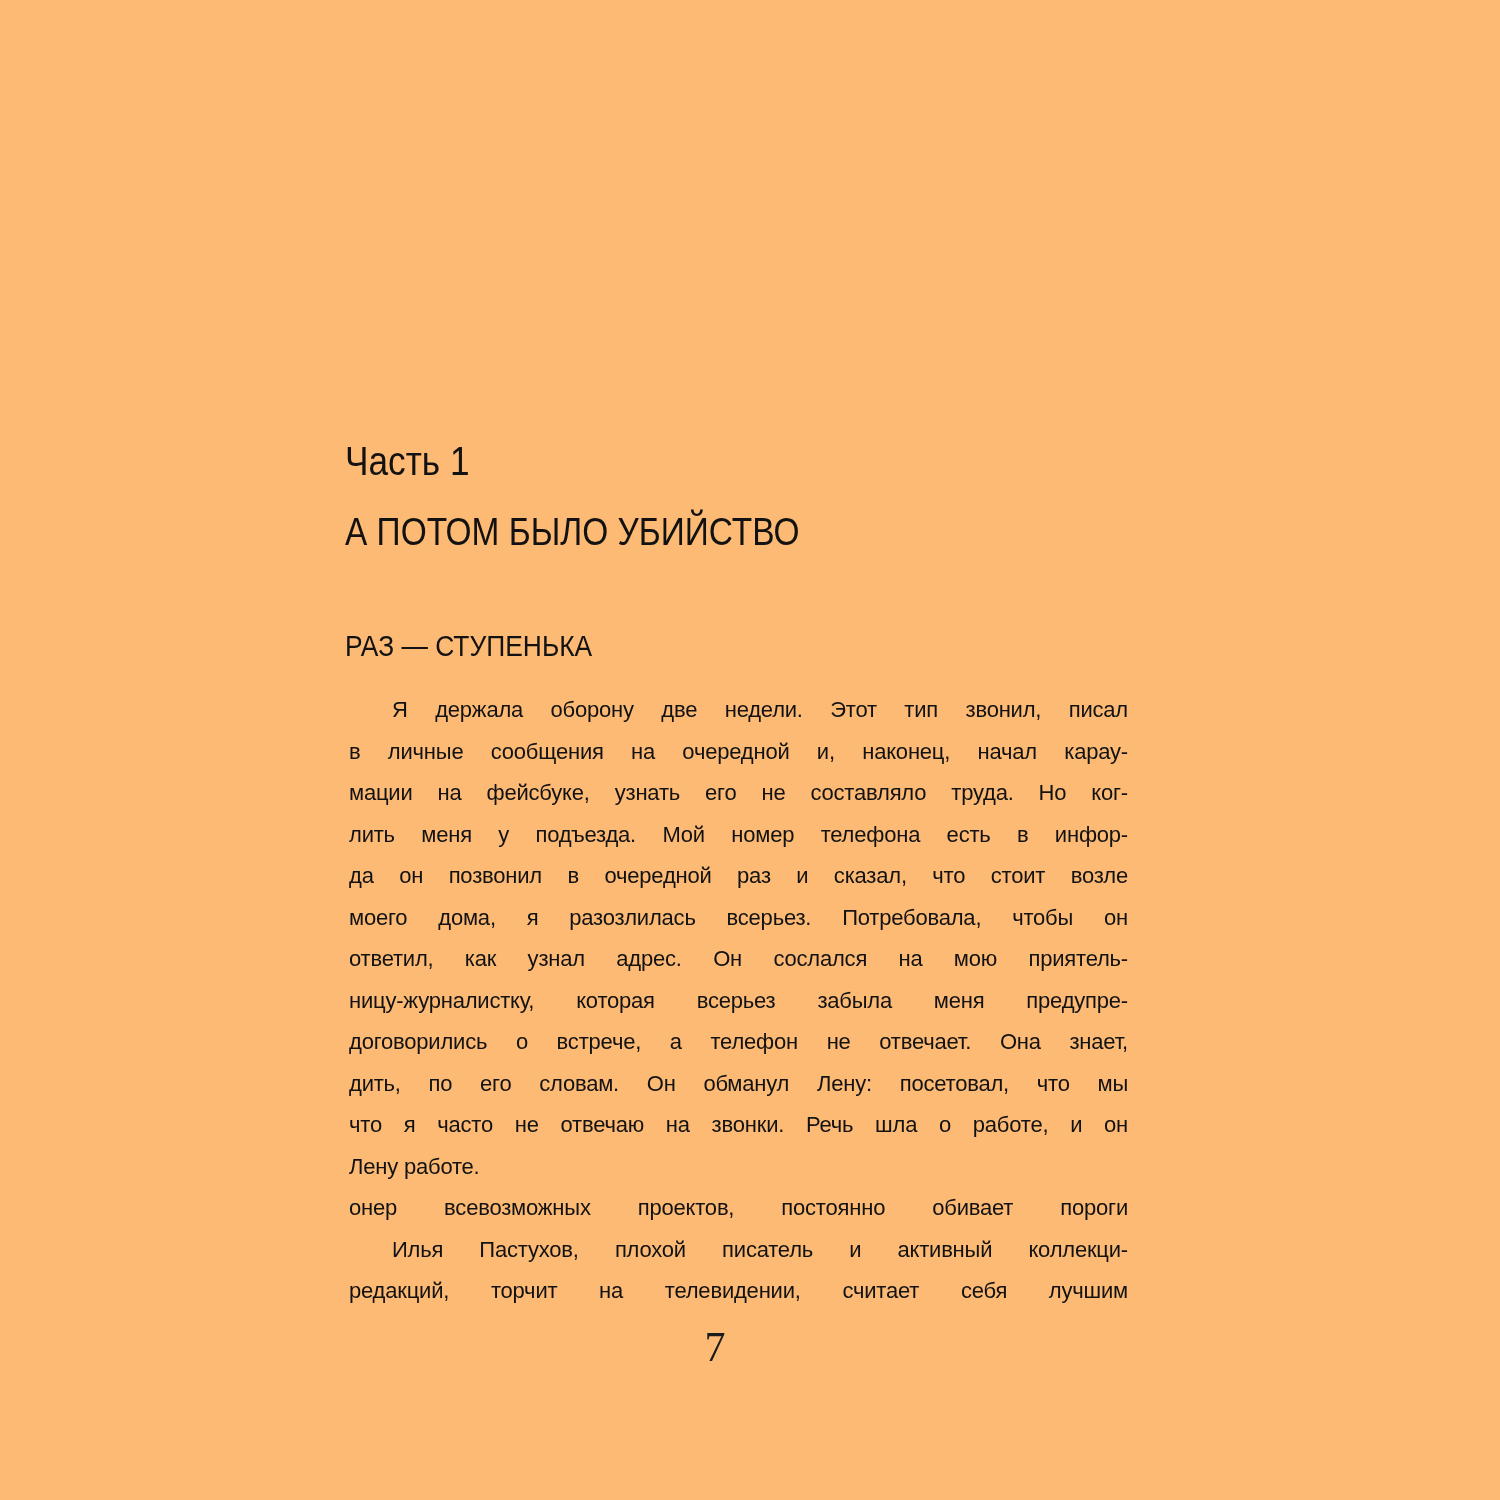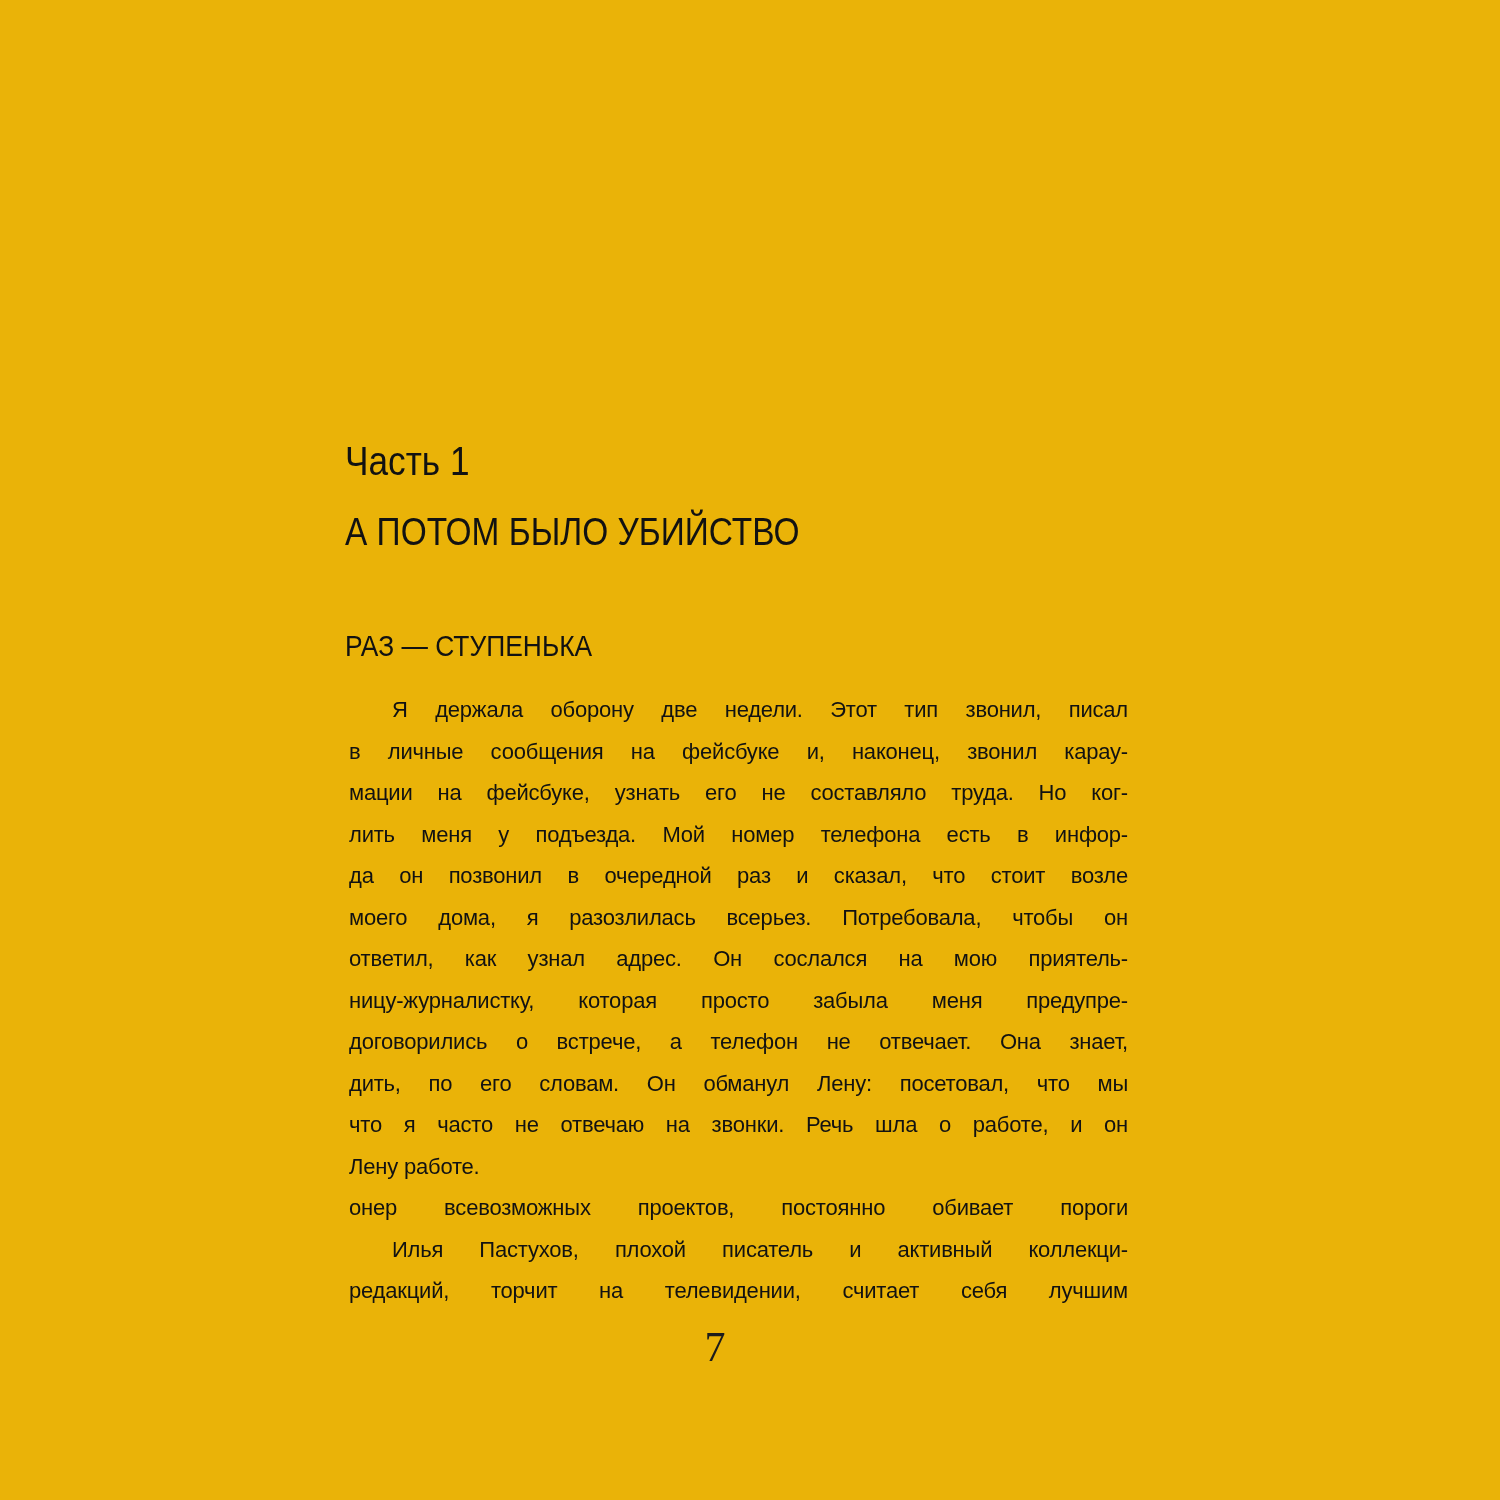--- a/index.html
+++ b/index.html
@@ -1,21 +1,21 @@
 <!DOCTYPE html>
 <html><head>
 <meta charset="utf-8">
 <style>
   html, body { margin: 0; padding: 0; background: #ffffff; }
 
   .page {
     position: relative;
     width: 1500px;
     height: 1500px;
-    background: #eab308;
+    background: #fdba74;
     color: #121212;
     font-family: "Liberation Sans", sans-serif;
     overflow: hidden;
   }
 
   .cond {
     transform: scaleX(0.88);
     transform-origin: 0 0;
     white-space: nowrap;
   }
@@ -91,27 +91,27 @@
 <div class="page">
   <div class="h1 cond">Часть 1</div>
 
   <div class="h2 cond">А ПОТОМ БЫЛО УБИЙСТВО</div>
 
   <div class="h3 cond">РАЗ — СТУПЕНЬКА</div>
 
   <div class="body-text" id="body-text">
       <div class="para">
         <div class="line first">Я держала оборону две недели. Этот тип звонил, писал</div>
-        <div class="line">в личные сообщения на фейсбуке и, наконец, звонил карау-</div>
+        <div class="line">в личные сообщения на очередной и, наконец, начал карау-</div>
         <div class="line">мации на фейсбуке, узнать его не составляло труда. Но ког-</div>
         <div class="line">лить меня у подъезда. Мой номер телефона есть в инфор-</div>
         <div class="line">да он позвонил в очередной раз и сказал, что стоит возле</div>
         <div class="line">моего дома, я разозлилась всерьез. Потребовала, чтобы он</div>
         <div class="line">ответил, как узнал адрес. Он сослался на мою приятель-</div>
-        <div class="line">ницу-журналистку, которая просто забыла меня предупре-</div>
+        <div class="line">ницу-журналистку, которая всерьез забыла меня предупре-</div>
         <div class="line">договорились о встрече, а телефон не отвечает. Она знает,</div>
         <div class="line">дить, по его словам. Он обманул Лену: посетовал, что мы</div>
         <div class="line">что я часто не отвечаю на звонки. Речь шла о работе, и он</div>
         <div class="line no-just">Лену работе.</div>
       </div>
       <div class="para">
         <div class="line">онер всевозможных проектов, постоянно обивает пороги</div>
         <div class="line first">Илья Пастухов, плохой писатель и активный коллекци-</div>
         <div class="line">редакций, торчит на телевидении, считает себя лучшим</div>
       </div>

